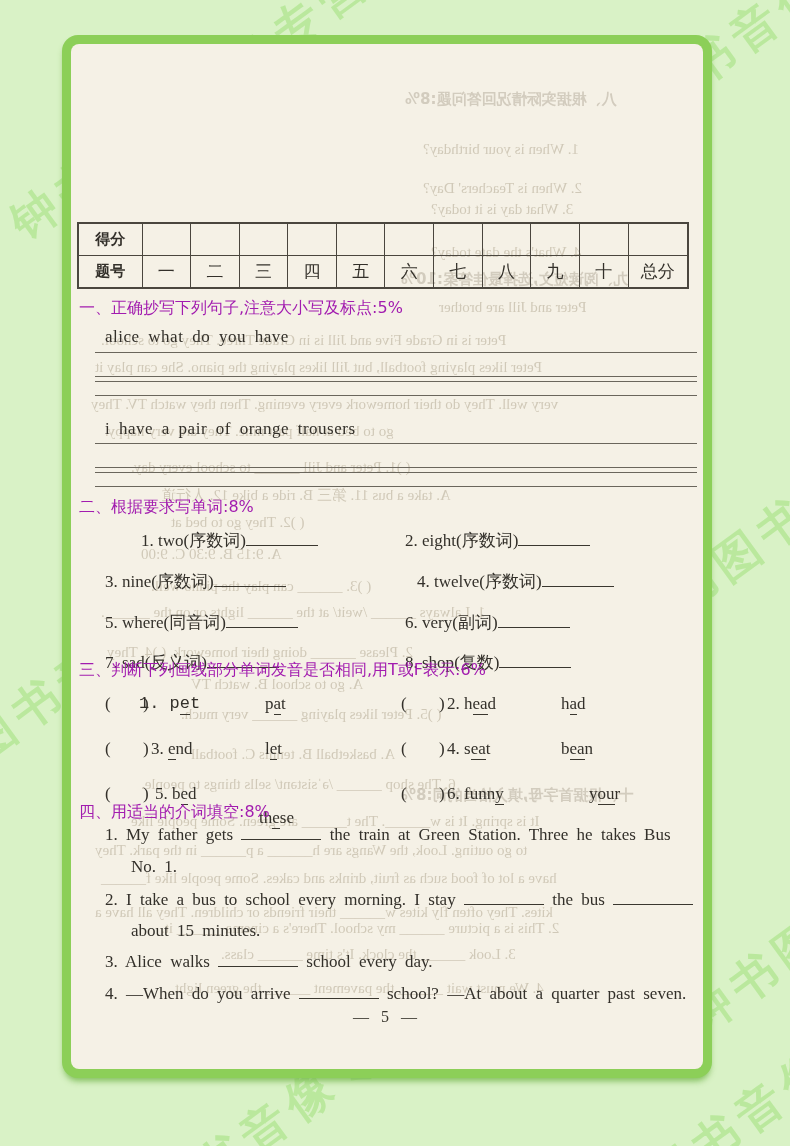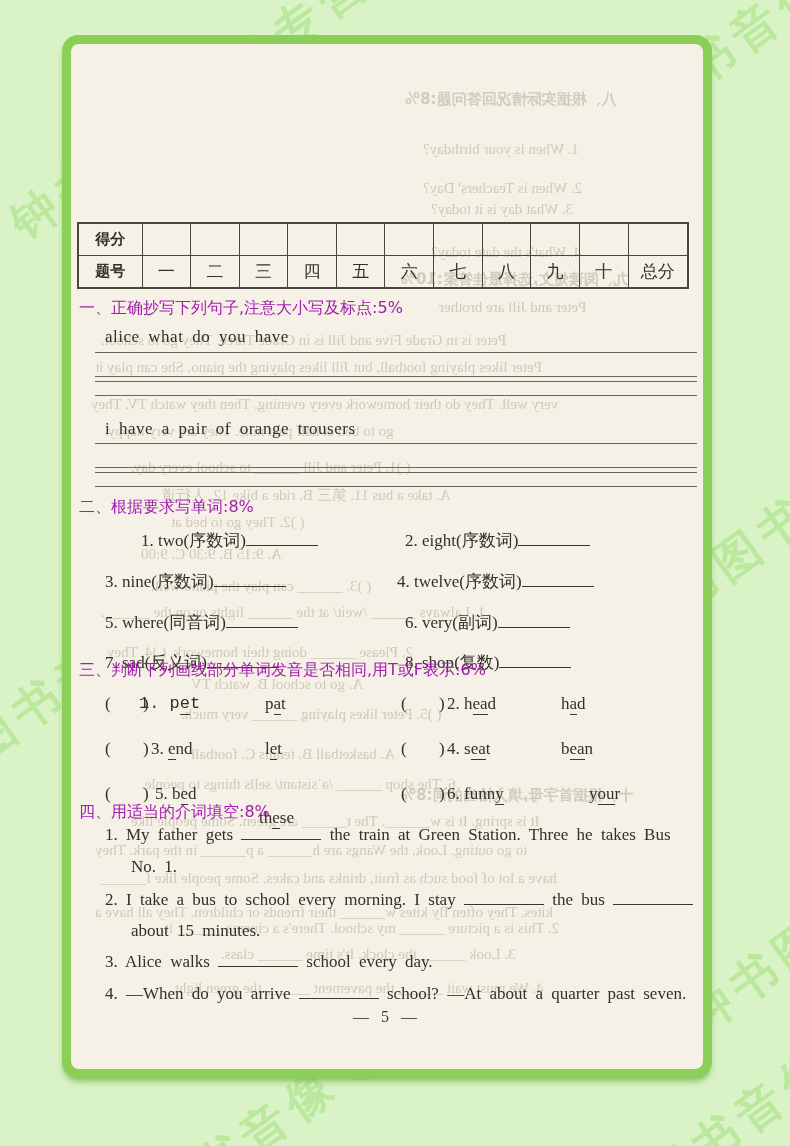--- a/index.html
+++ b/index.html
@@ -194,21 +194,21 @@
         </div>
 
         <div class="abs heading" style="top:453px;">二、根据要求写单词:8%</div>
 
         <div class="row" style="top:485px;">
           <span class="at" style="left:34px;margin-left:36px;"><span>1.</span> <span>two</span><span>(序数词)</span><span class="blank"></span></span>
           <span class="at" style="left:334px;"><span>2.</span> <span>eight</span><span>(序数词)</span><span class="blank"></span></span>
         </div>
         <div class="row" style="top:526px;">
           <span class="at" style="left:34px;"><span>3.</span> <span>nine</span><span>(序数词)</span><span class="blank"></span></span>
-          <span class="at" style="left:326px;font-family:Liberation Serif, serif;"><span>4.</span> <span>twelve</span><span>(序数词)</span><span class="blank"></span></span>
+          <span class="at" style="left:346px;font-family:Liberation Serif, serif;"><span>4.</span> <span>twelve</span><span>(序数词)</span><span class="blank"></span></span>
         </div>
         <div class="row" style="top:567px;">
           <span class="at" style="left:34px;"><span>5.</span> <span>where</span><span>(同音词)</span><span class="blank"></span></span>
           <span class="at" style="left:334px;"><span>6.</span> <span>very</span><span>(副词)</span><span class="blank"></span></span>
         </div>
         <div class="row" style="top:607px;">
           <span class="at" style="left:34px;"><span>7.</span> <span>sad</span><span>(反义词)</span><span class="blank"></span></span>
           <span class="at" style="left:334px;"><span>8.</span> <span>shop</span><span>(复数)</span><span class="blank"></span></span>
         </div>
 

